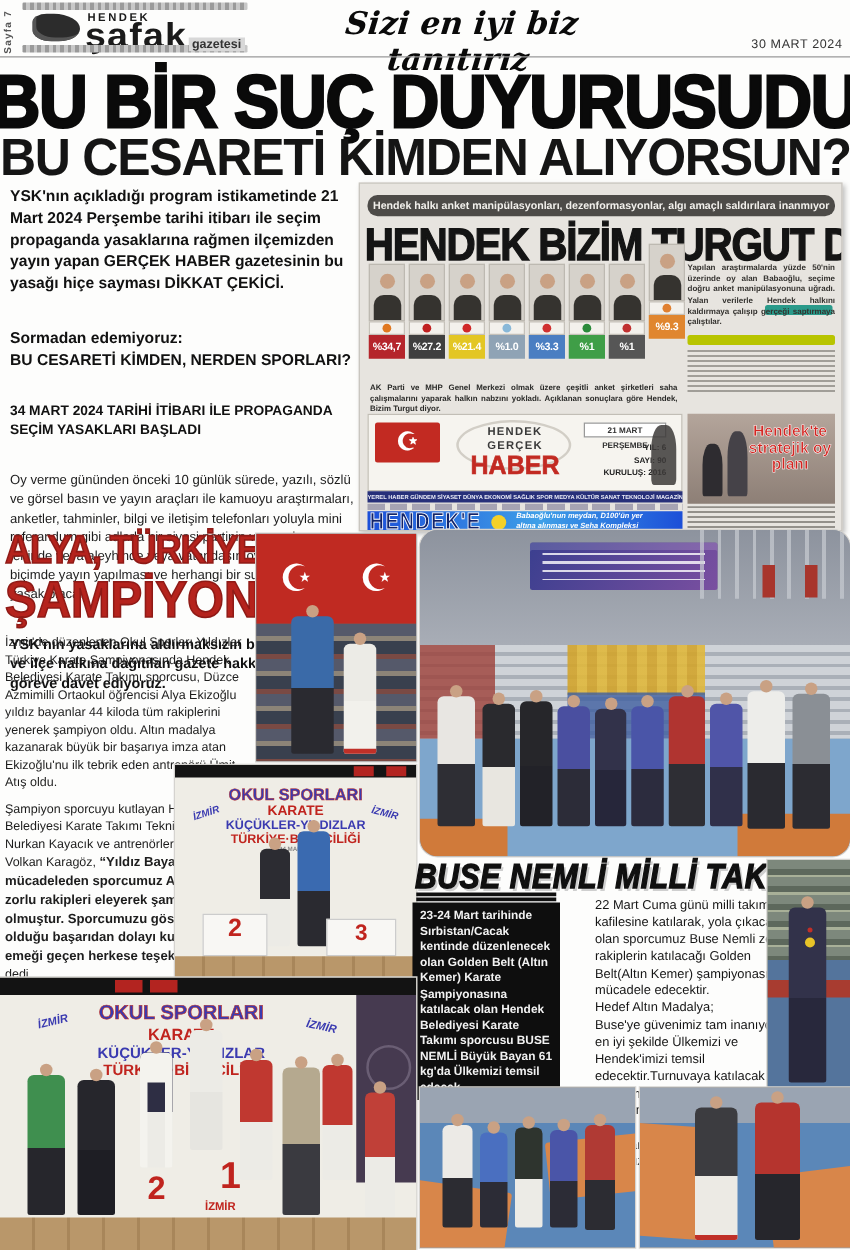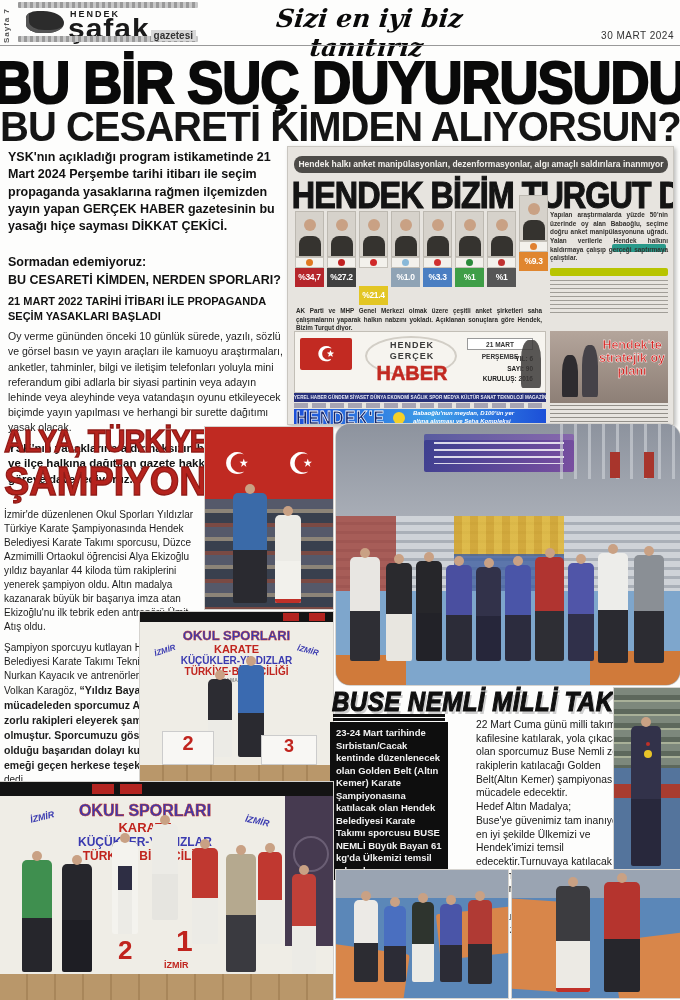--- a/index.html
+++ b/index.html
@@ -29,21 +29,21 @@
   #header-rule { left:0; top:45px; width:680px; border-top:1.5px solid #999; }
 
   
   #headline1 { left:0; top:48px; width:680px; text-align:center; font-size:53px; font-weight:bold;
     letter-spacing:-1px; transform:scale(1.02,1.12); transform-origin:center top;
     -webkit-text-stroke:2px #0a0a0a; color:#0a0a0a; white-space:nowrap; }
   #headline2 { left:0; top:103px; width:680px; text-align:center; font-size:40px; font-weight:bold;
     letter-spacing:-1px; color:#151515; white-space:nowrap; transform:scaleY(1.05); transform-origin:center top; }
 
   
-  #article { left:8px; top:149px; width:277px; height:276px; display:flex; flex-direction:column; gap:5px; }
+  #article { left:8px; top:149px; width:277px; height:276px; display:flex; flex-direction:column; gap:25px; }
   #article p { line-height:1.38; }
   .a-bold { font-size:12.5px; font-weight:bold; }
   .a-caps { font-size:11px; font-weight:bold; }
   .a-reg { font-size:10.5px; line-height:1.45 !important; color:#1c1c1c; }
 
   
   #clip { left:287px; top:146px; width:387px; height:279px; background:#e7e4df;
     border:1px solid #c9c6c0; box-shadow:2px 2px 4px rgba(0,0,0,.25); overflow:hidden; font-weight:bold; }
   #clip-banner { left:6px; top:9px; width:374px; height:17px; background:#4d4b48; border-radius:8px;
     color:#f2f0ec; font-size:8.5px; text-align:center; line-height:17px; white-space:nowrap; }
@@ -213,22 +213,22 @@
   </div>
   <div class="abs" id="slogan">Sizi en iyi biz tanıtırız</div>
   <div class="abs" id="issue-date">30 MART 2024</div>
   <div class="abs" id="header-rule"></div>
 
   <div class="abs" id="headline1">BU BİR SUÇ DUYURUSUDUR</div>
   <div class="abs" id="headline2">BU CESARETİ KİMDEN ALIYORSUN?</div>
 
   <div class="abs" id="article">
     <p class="a-bold">YSK'nın açıkladığı program istikametinde 21 Mart 2024 Perşembe tarihi itibarı ile seçim propaganda yasaklarına rağmen ilçemizden yayın yapan GERÇEK HABER gazetesinin bu yasağı hiçe sayması DİKKAT ÇEKİCİ.</p>
-    <p class="a-bold" style="margin-top:14px"><span>Sormadan edemiyoruz:</span><br><span>BU CESARETİ KİMDEN, NERDEN SPORLARI?</span></p>
-    <p class="a-caps">21 MART 2022 TARİHİ İTİBARI İLE PROPAGANDA SEÇİM YASAKLARI BAŞLADI</p>
+    <p class="a-bold" style="margin-top:2px"><span>Sormadan edemiyoruz:</span><br><span>BU CESARETİ KİMDEN, NERDEN SPORLARI?</span></p>
+    <p class="a-caps">34 MART 2024 TARİHİ İTİBARI İLE PROPAGANDA SEÇİM YASAKLARI BAŞLADI</p>
     <p class="a-reg">Oy verme gününden önceki 10 günlük sürede, yazılı, sözlü ve görsel basın ve yayın araçları ile kamuoyu araştırmaları, anketler, tahminler, bilgi ve iletişim telefonları yoluyla mini referandum gibi adlarla bir siyasi partinin veya adayın lehinde veya aleyhinde veya vatandaşın oyunu etkileyecek biçimde yayın yapılması ve herhangi bir surette dağıtımı yasak olacak.</p>
     <p class="a-bold" style="font-size:11.5px">YSK'nın yasaklarına aldırmaksızın bu yayını yapan ve ilçe halkına dağıtılan gazete hakkında yetkilileri göreve davet ediyoruz.</p>
   </div>
 
   <div class="abs" id="clip">
     <div class="abs" id="clip-banner">Hendek halkı anket manipülasyonları, dezenformasyonlar, algı amaçlı saldırılara inanmıyor</div>
     <div class="abs" id="clip-headline">HENDEK BİZİM TURGUT DİYOR</div>
 
     <div class="poll-col" style="left:7px;top:64px">
         <div class="mug"></div>
@@ -242,21 +242,21 @@
         <div class="plogo">
           <i style="background: rgb(192, 32, 32);"></i>
         </div>
         <div class="pbar" style="background: rgb(63, 63, 63);">%27.2</div>
       </div>
     <div class="poll-col" style="left:71px;top:64px">
         <div class="mug"></div>
         <div class="plogo">
           <i style="background: rgb(208, 40, 40);"></i>
         </div>
-        <div class="pbar" style="background: rgb(227, 198, 36); margin-top: 18px;">%21.4</div>
+        <div class="pbar" style="background: rgb(227, 198, 36);">%21.4</div>
       </div>
     <div class="poll-col" style="left:103px;top:64px">
         <div class="mug"></div>
         <div class="plogo">
           <i style="background: rgb(136, 184, 216);"></i>
         </div>
         <div class="pbar" style="background: rgb(143, 163, 181);">%1.0</div>
       </div>
     <div class="poll-col" style="left:135px;top:64px">
         <div class="mug"></div>

